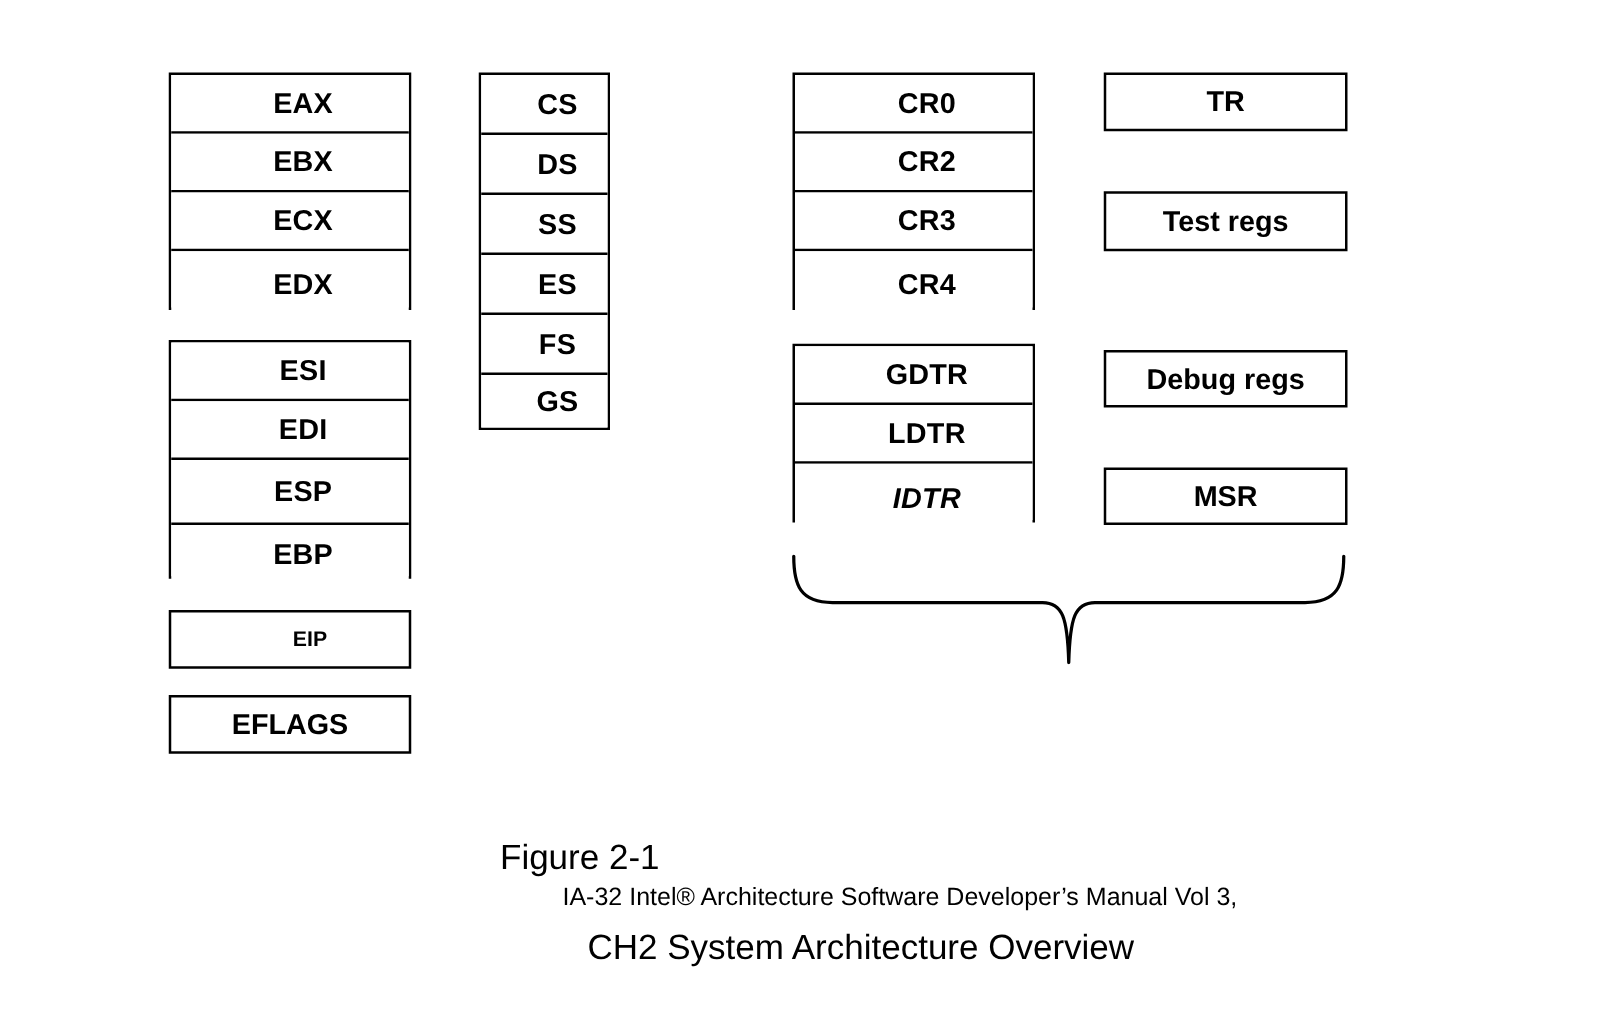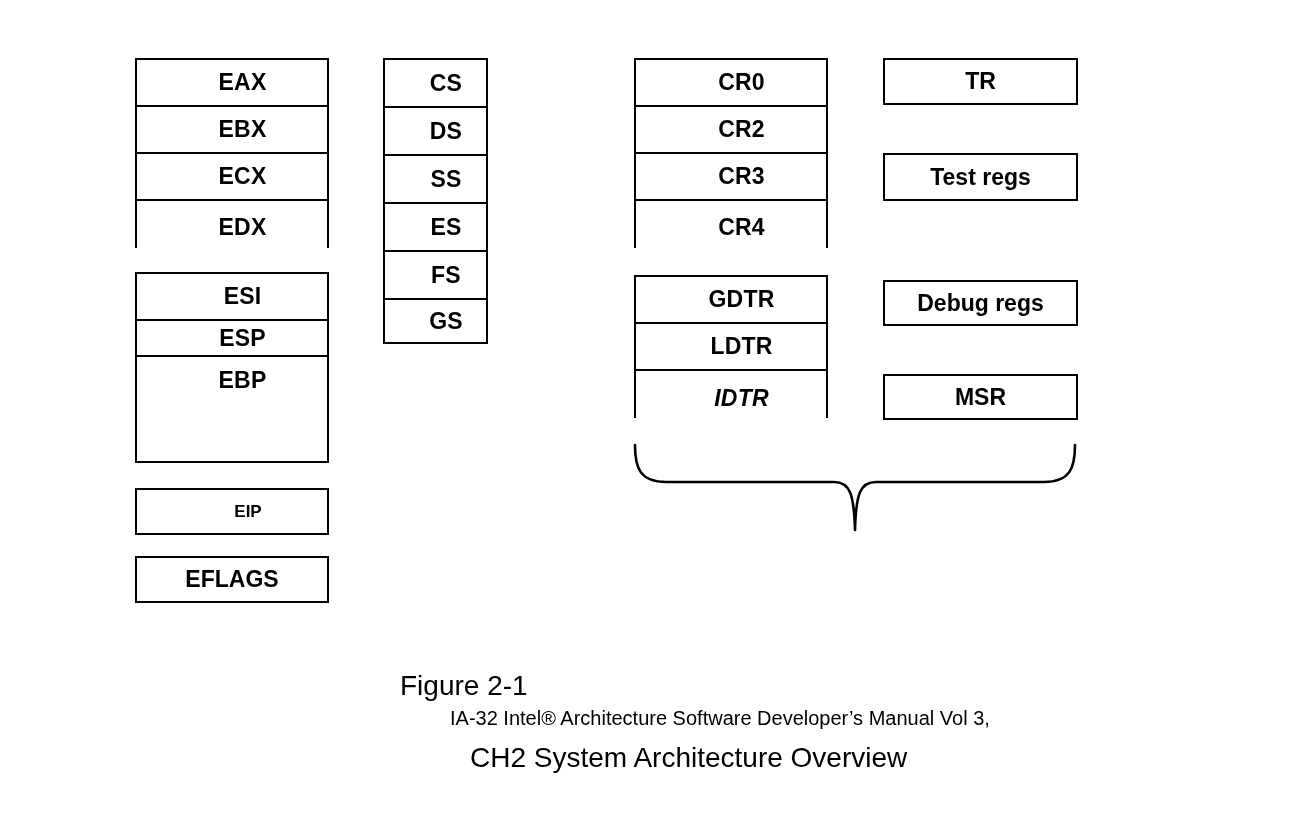--- a/index.html
+++ b/index.html
@@ -91,21 +91,22 @@
 
   <div class="reg-group" style="left:135px; top:58px; width:194px; height:190px;">
     <div class="reg-cell" style="height:47px; font-size:23px;">EAX</div>
     <div class="reg-cell" style="height:47px; font-size:23px;">EBX</div>
     <div class="reg-cell" style="height:47px; font-size:23px;">ECX</div>
     <div class="reg-cell" style="height:53px; font-size:23px;">EDX</div>
   </div>
 
   <div class="reg-group" style="left:135px; top:272px; width:194px; height:191px;">
     <div class="reg-cell" style="height:47px; font-size:23px;">ESI</div>
-    <div class="reg-cell" style="height:36px; font-size:23px;">ESP</div>
+    <div class="reg-cell" style="height:47px; font-size:23px;">EDI</div>
+    <div class="reg-cell" style="height:52px; font-size:23px;">ESP</div>
     <div class="reg-cell" style="height:46px; font-size:23px;">EBP</div>
   </div>
 
   <div class="reg-single" style="left:135px; top:488px; width:194px; height:47px; font-size:17px;padding-left:32px;">EIP</div>
 
   <div class="reg-single" style="left:135px; top:556px; width:194px; height:47px; font-size:23px;">EFLAGS</div>
 
   <div class="reg-group" style="left:383px; top:58px; width:105px; height:286px;">
     <div class="reg-cell" style="height:48px; font-size:23px;">CS</div>
     <div class="reg-cell" style="height:48px; font-size:23px;">DS</div>

